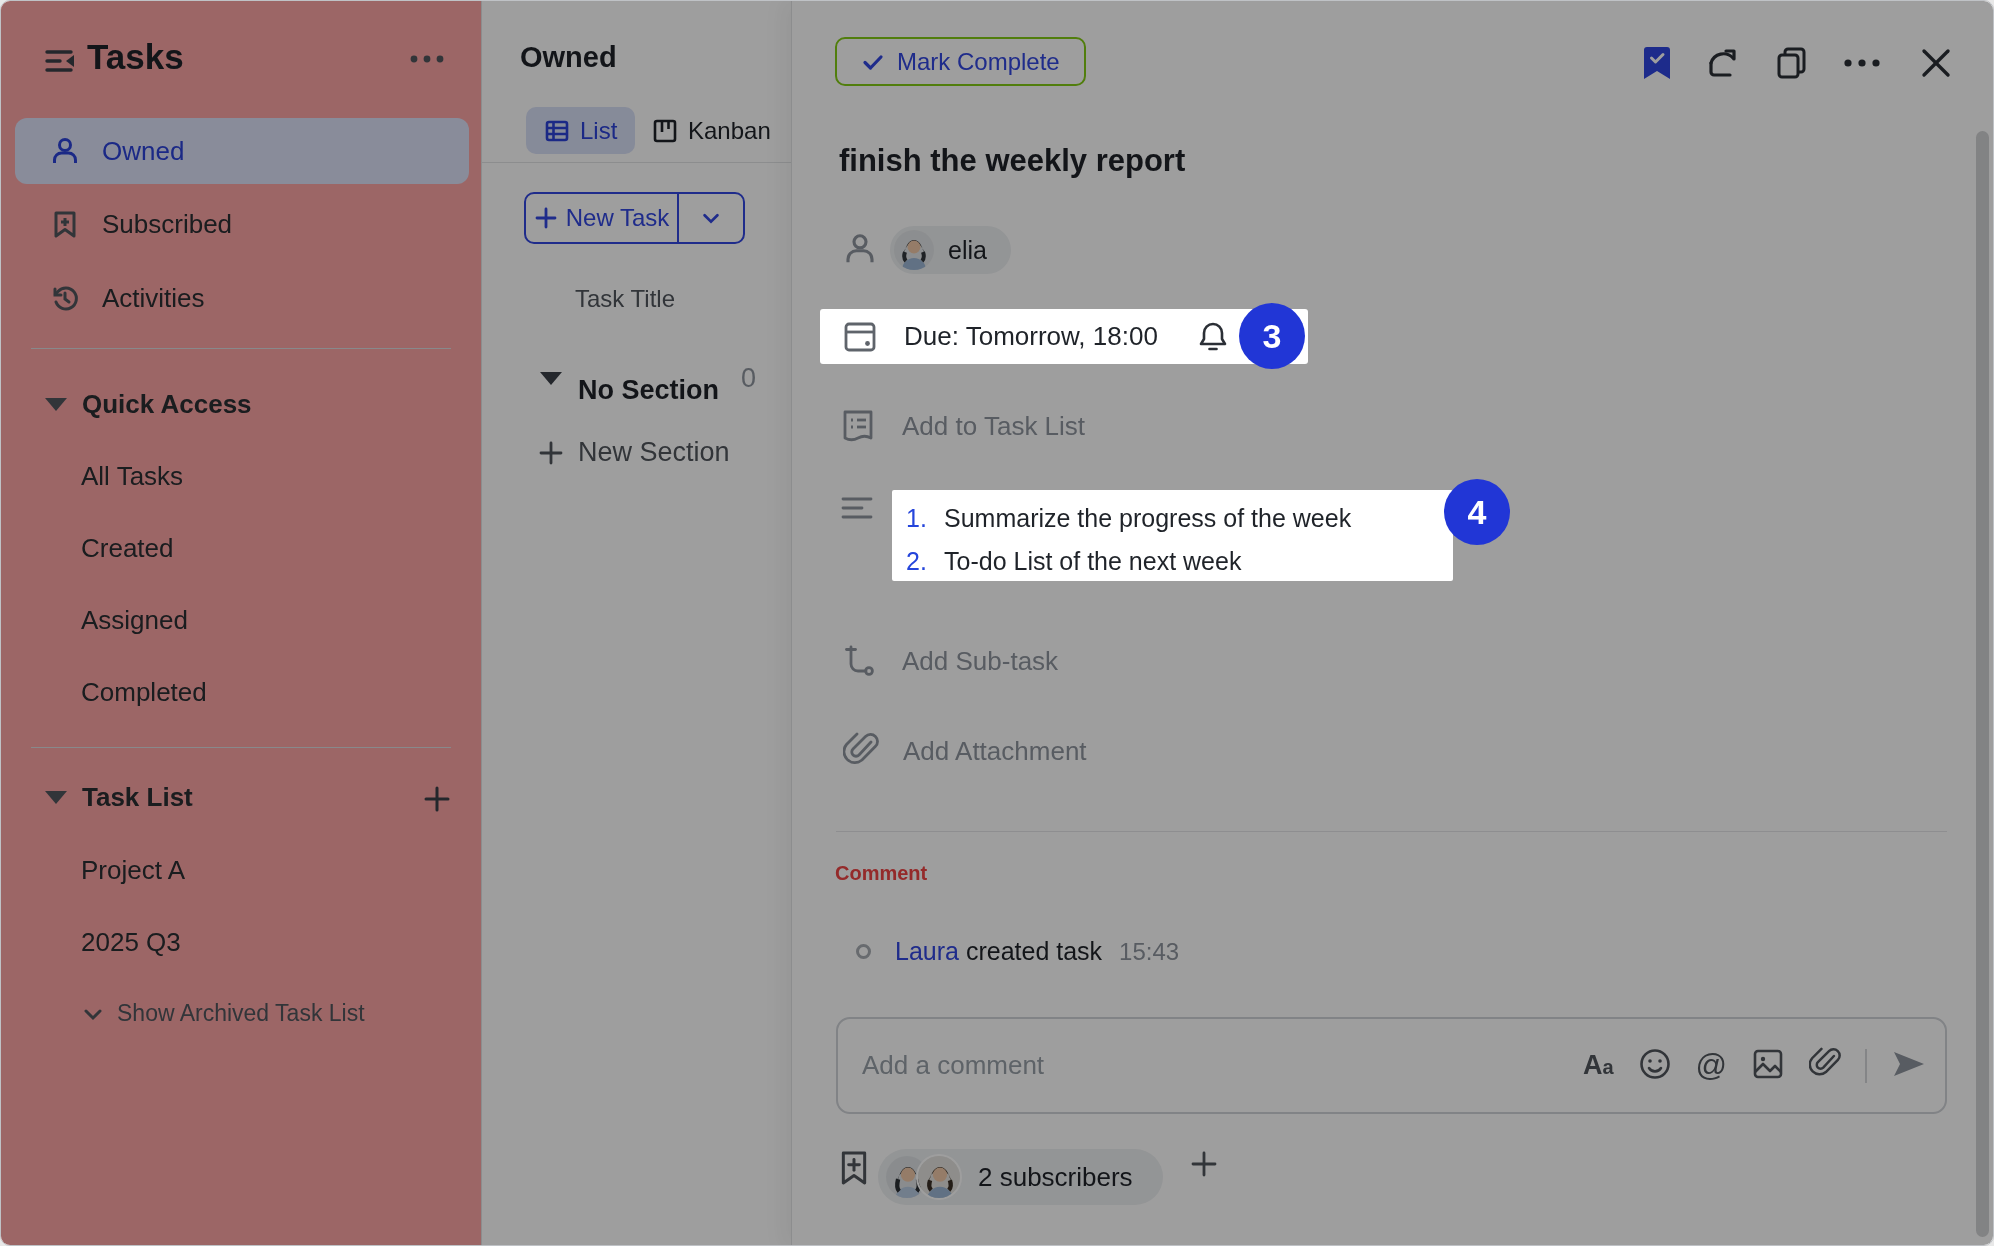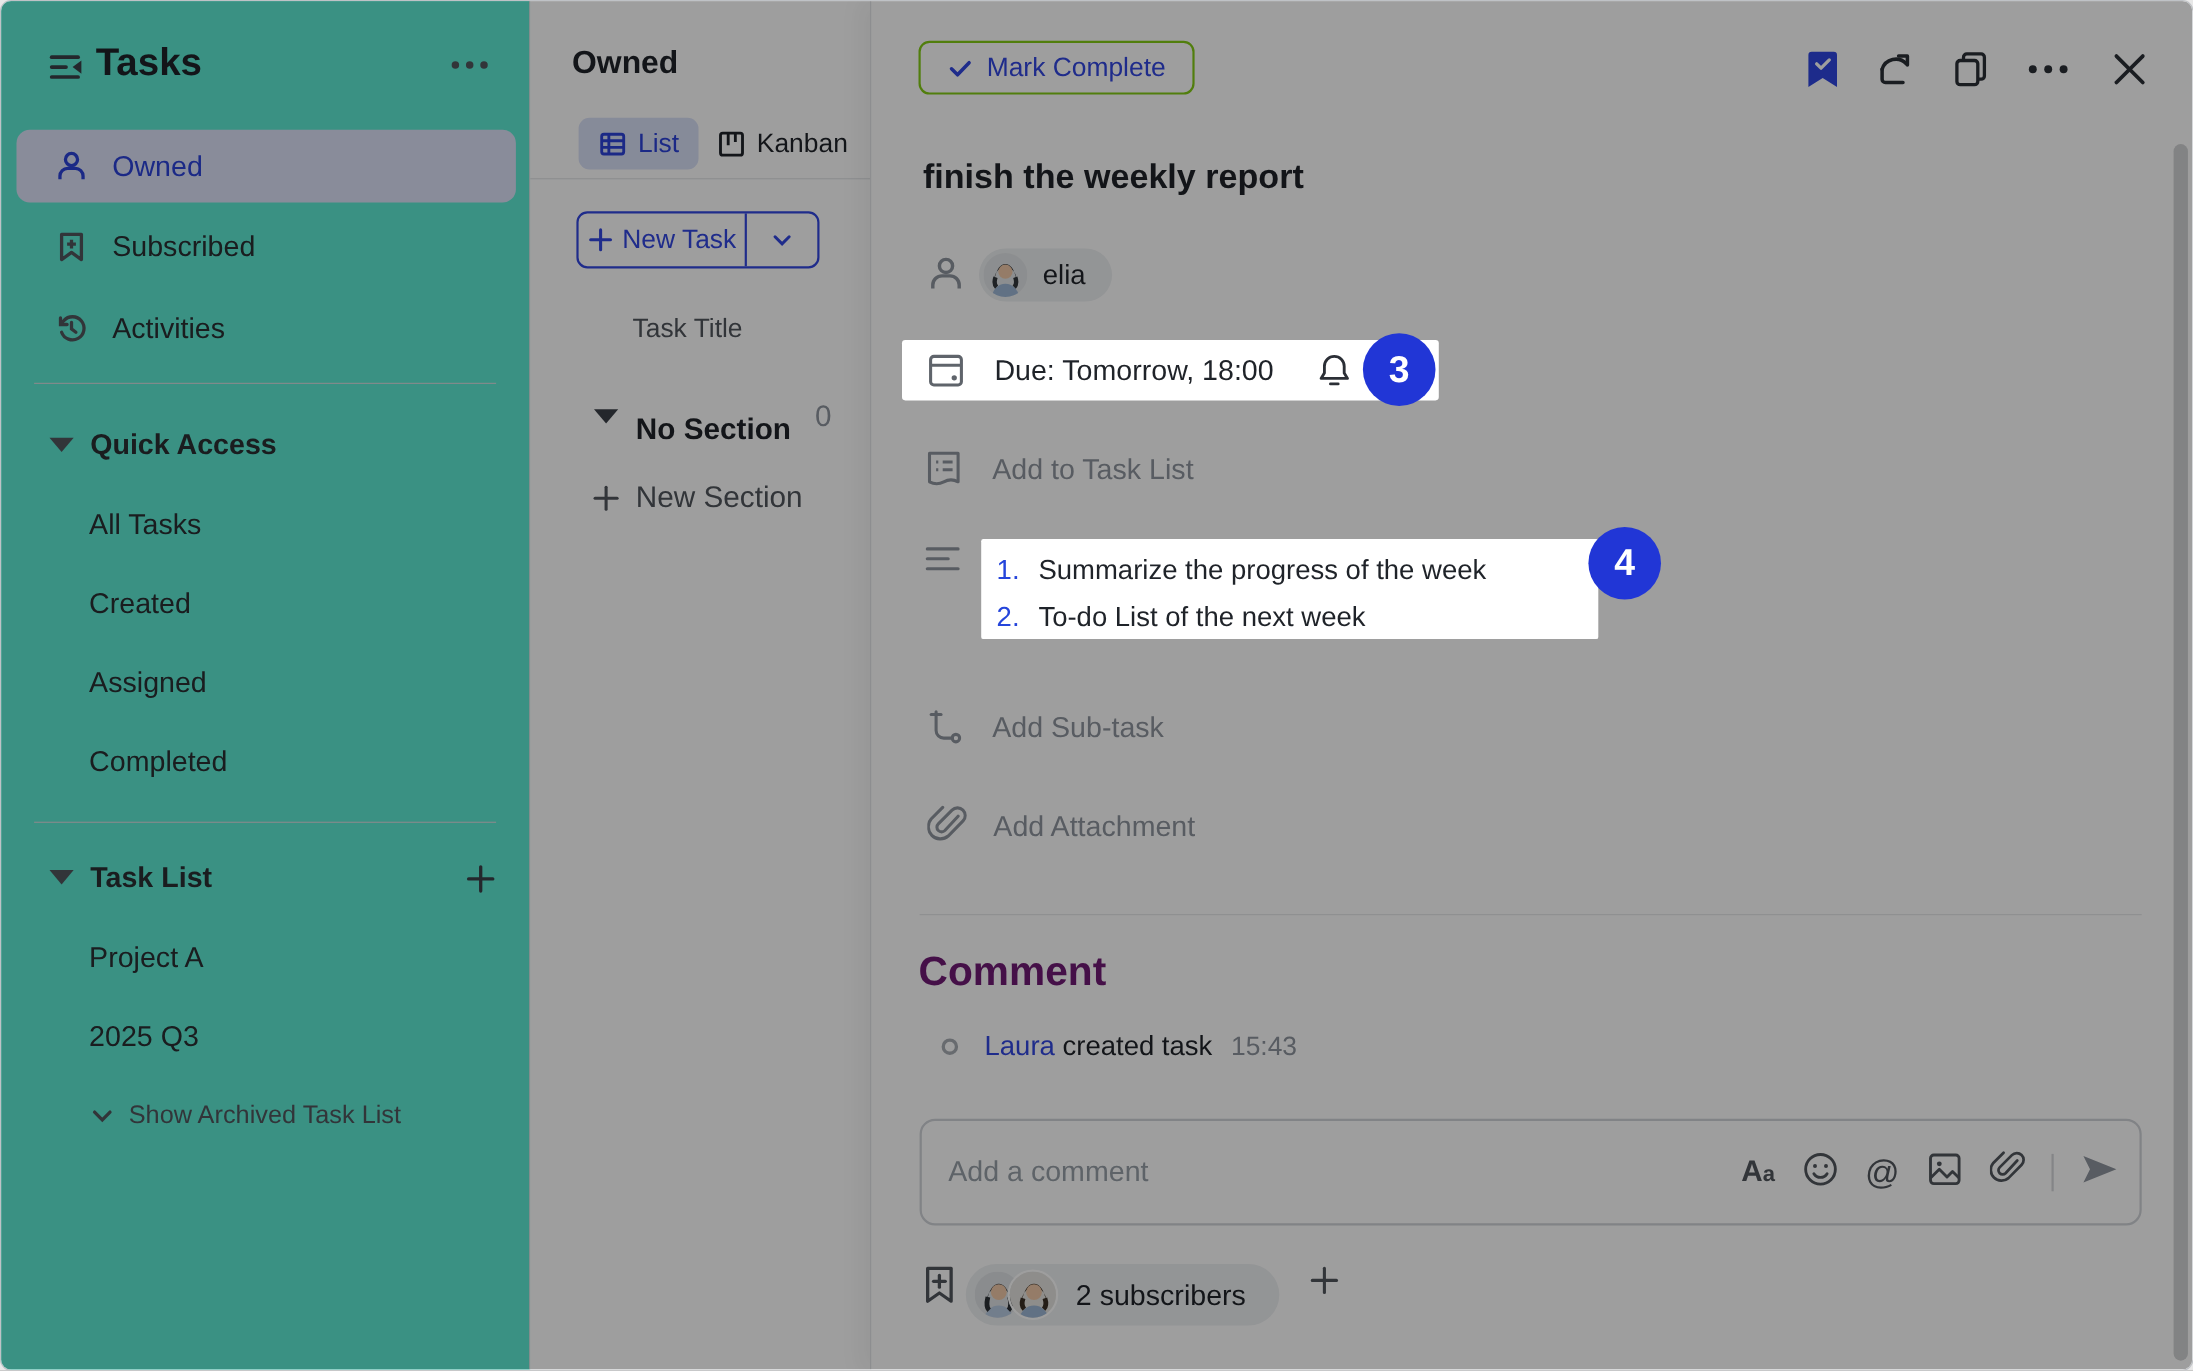--- a/index.html
+++ b/index.html
@@ -7,21 +7,21 @@
   body { font-family: "Liberation Sans", sans-serif; background:#e8e8e8; }
   #app { position:relative; width:1994px; height:1246px; background:#ffffff; overflow:hidden; border:1px solid #bfc2c6; border-radius:10px; }
 
   
   #dim-overlay { position:absolute; inset:0; background:rgba(0,0,0,0.38); z-index:50; pointer-events:none; }
   .spotlight { position:absolute; background:#fff; z-index:60; }
   .tour-badge { position:absolute; width:66px; height:66px; border-radius:50%; background:#2136D6; color:#fff;
     font-size:34px; font-weight:bold; display:flex; align-items:center; justify-content:center; z-index:61; }
 
   
-  #sidebar { position:absolute; left:0; top:0; width:481px; height:1246px; background:#5eead4; border-right:1px solid #e2e4e6; }
+  #sidebar { position:absolute; left:0; top:0; width:481px; height:1246px; background:#fca5a5; border-right:1px solid #e2e4e6; }
   .sb-head-icon { position:absolute; left:40px; top:42px; color:#3b4048; }
   #sidebar-title { position:absolute; left:86px; top:36px; font-size:35px; font-weight:bold; color:#1f2329; }
   #sidebar-more { position:absolute; left:402px; top:38px; width:48px; height:40px; display:flex; align-items:center; justify-content:center; color:#51565d; }
   .nav-item { position:absolute; left:14px; width:454px; height:66px; border-radius:12px; display:flex; align-items:center; padding-left:35px; gap:22px; font-size:26px; color:#2b2f33; }
   .nav-item .ni-icon { color:#51565d; display:flex; }
   .nav-item.selected { background:#dde3f9; color:#2d43d9; }
   .nav-item.selected .ni-icon { color:#2d43d9; }
   .sb-divider { position:absolute; left:30px; width:420px; height:1px; background:#dcdee1; }
   .sb-section-head { position:absolute; left:44px; display:flex; align-items:center; gap:15px; font-size:26px; font-weight:bold; color:#2b2f33; }
   .tri-down { width:0; height:0; border-left:11px solid transparent; border-right:11px solid transparent; border-top:13px solid #51565d; }
@@ -69,21 +69,21 @@
   #desc-spotlight { left:100px; top:489px; width:561px; height:91px; border-radius:2px; }
   .desc-line { position:absolute; left:10px; display:flex; }
   .desc-num { width:42px; text-align:left; padding-left:4px; font-size:25px; color:#2545db; }
   .desc-text { font-size:25px; color:#1f2329; }
   #badge-desc { left:552px; top:-11px; }
 
   #subtask-row { position:absolute; left:52px; top:643px; display:flex; align-items:center; gap:26px; color:#8f959e; }
   #attach-row { position:absolute; left:51px; top:730px; display:flex; align-items:center; gap:24px; color:#8f959e; }
 
   #comment-divider { position:absolute; left:44px; top:830px; width:1111px; height:1px; background:#e5e6e8; }
-  #comment-header { position:absolute; left:43px; top:861px; font-size:37px; font-weight:bold; color:#701a75; }
+  #comment-header { position:absolute; left:43px; top:861px; font-size:20px; font-weight:bold; color:#ef4444; }
   #activity-row { position:absolute; left:64px; top:936px; display:flex; align-items:center; gap:24px; }
   #activity-dot { width:15px; height:15px; border:3px solid #a8adb3; border-radius:50%; }
   #activity-text { font-size:25px; color:#1f2329; }
   #activity-actor { color:#3347e0; }
   #activity-time { font-size:24px; color:#8f959e; margin-left:10px; }
 
   #comment-box { position:absolute; left:44px; top:1016px; width:1111px; height:97px; border:2px solid #d0d3d8; border-radius:14px; display:flex; align-items:center; }
   #comment-input { position:absolute; left:24px; right:420px; border:none; outline:none; background:transparent; font-size:26px; color:#1f2329; font-family:"Liberation Sans",sans-serif; }
   #comment-input::placeholder { color:#98a0a8; }
   #comment-tools { position:absolute; right:18px; display:flex; align-items:center; gap:24px; color:#51565d; }

